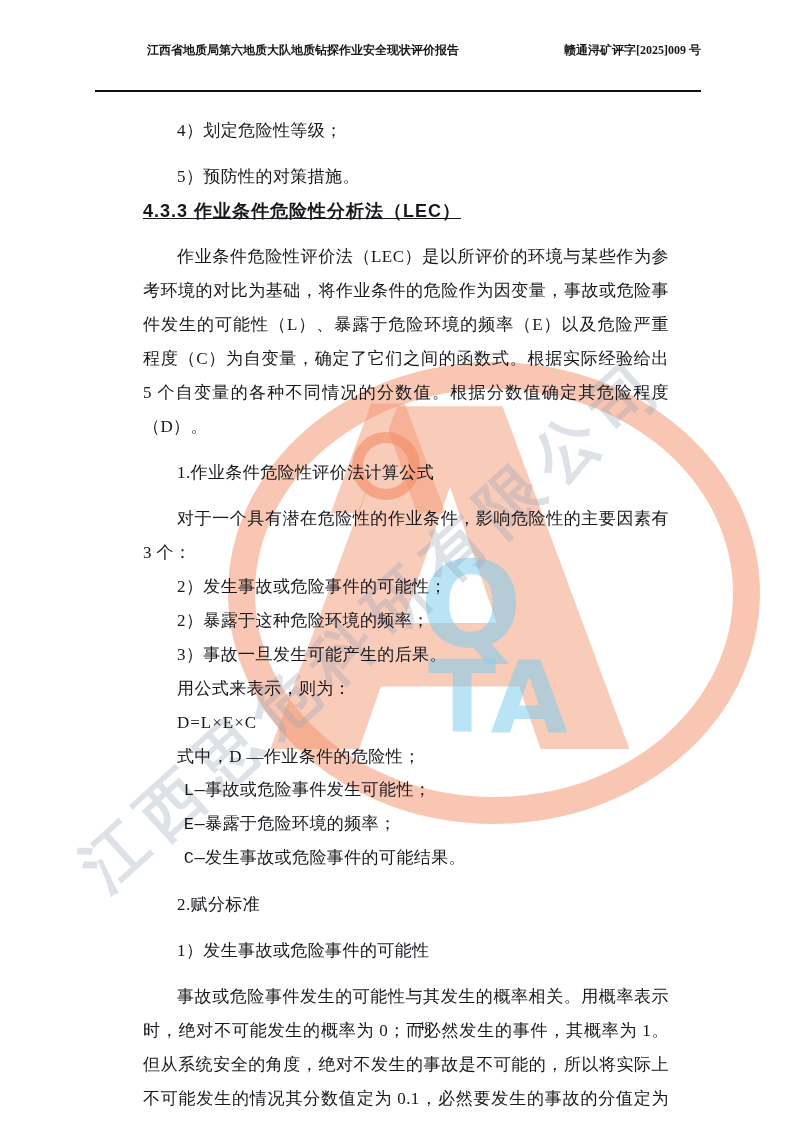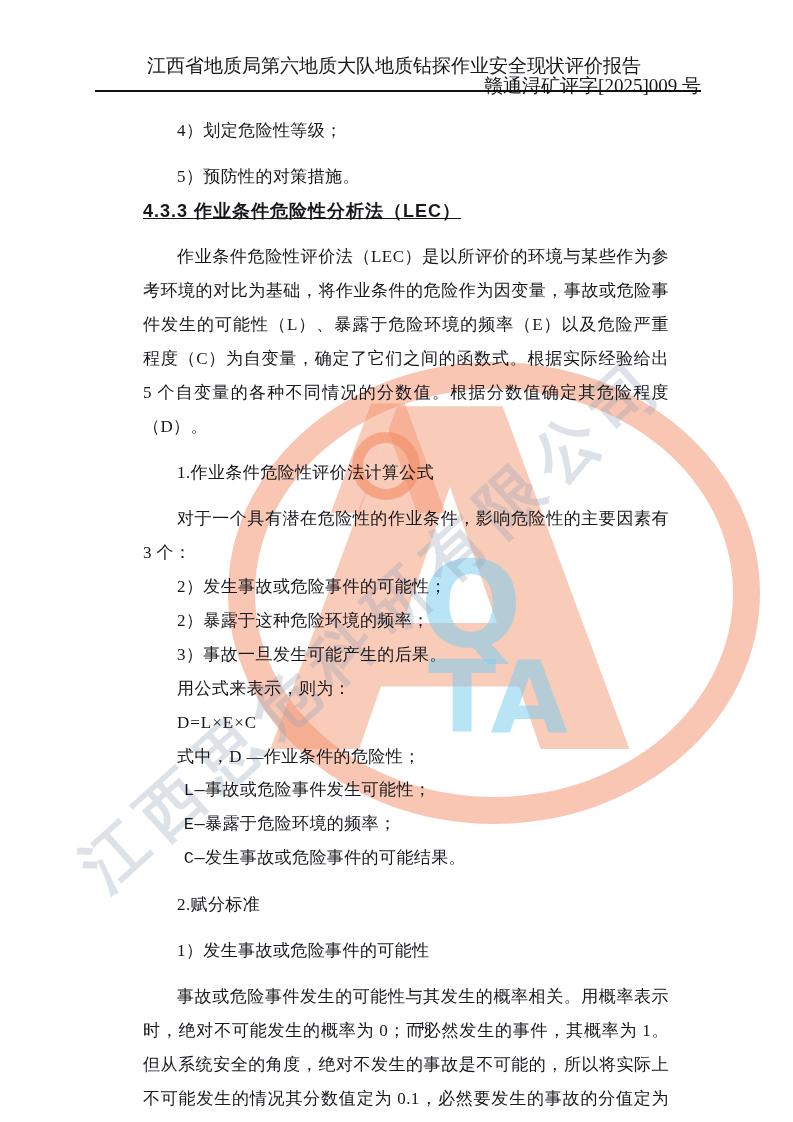--- a/index.html
+++ b/index.html
@@ -48,22 +48,22 @@
   }
   .wm-diagonal{
     position:absolute;left:62px;top:845px;
     transform:rotate(-42deg);transform-origin:0 0;
     white-space:nowrap;
     font-family:"Liberation Serif","DejaVu Serif",serif;
     font-weight:700;font-size:64px;letter-spacing:12px;
     color:rgba(150,162,182,0.32);
   }
   
-  .header{position:absolute;left:95px;right:92px;top:56px;z-index:2;
-    font-size:19px;font-weight:400;line-height:20px;}
+  .header{position:absolute;left:95px;right:92px;top:40px;z-index:2;
+    font-size:12px;font-weight:700;line-height:20px;}
   .header-left{float:left;padding-left:52px;}
   .header-right{float:right;}
   .header-rule{
     position:absolute;left:95px;right:92px;top:90px;z-index:2;
     border-top:2px solid #111;
   }
   
   .body{
     position:absolute;left:143px;top:102px;width:526px;z-index:2;
     font-size:17px;line-height:34px;letter-spacing:0.4px;

